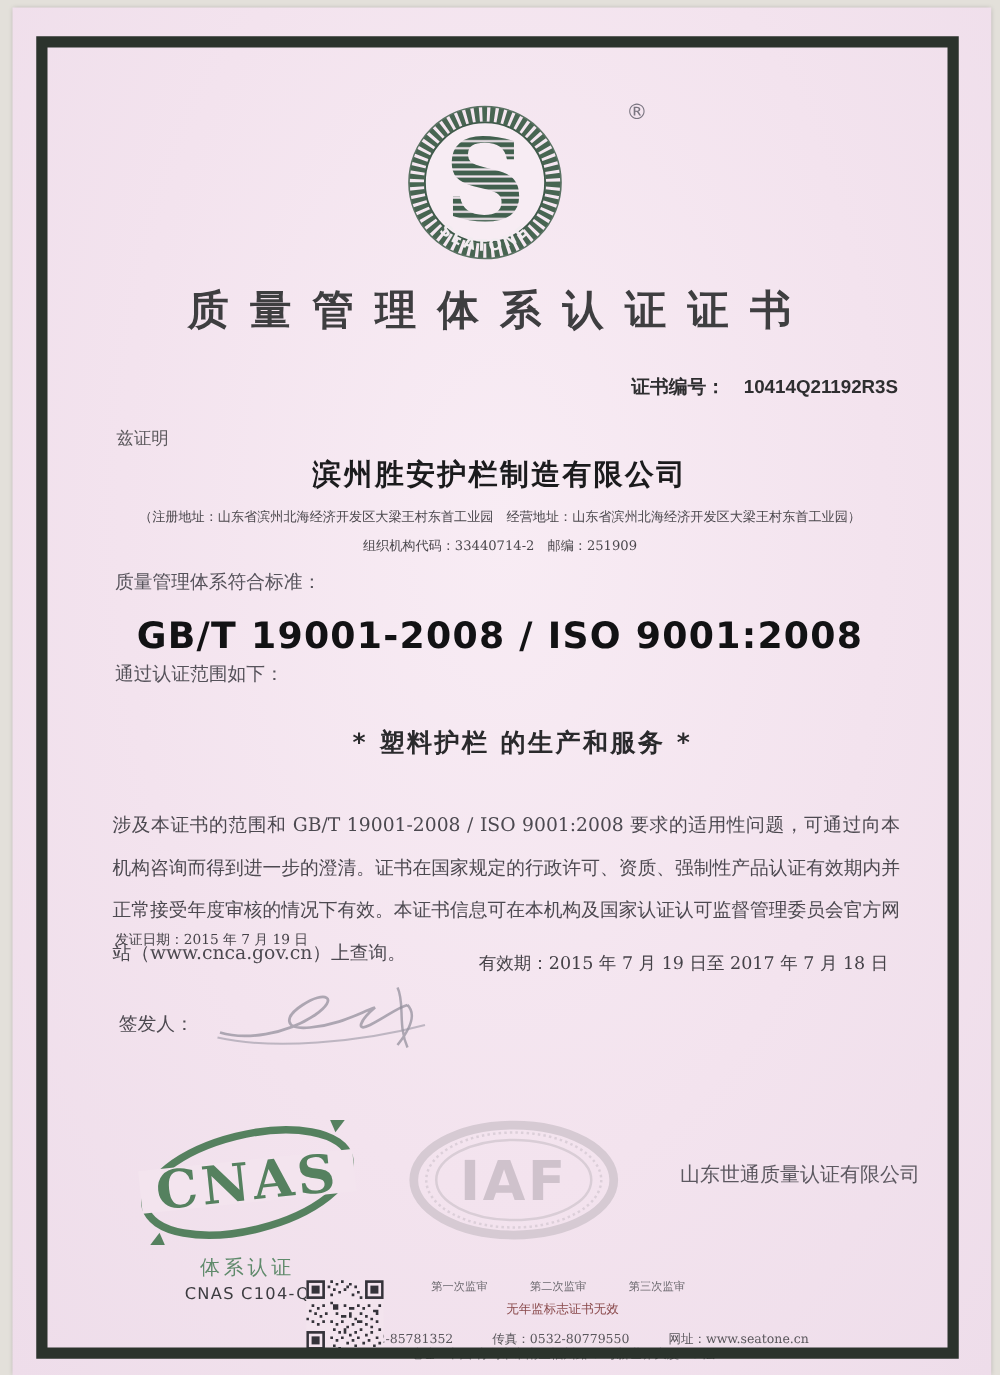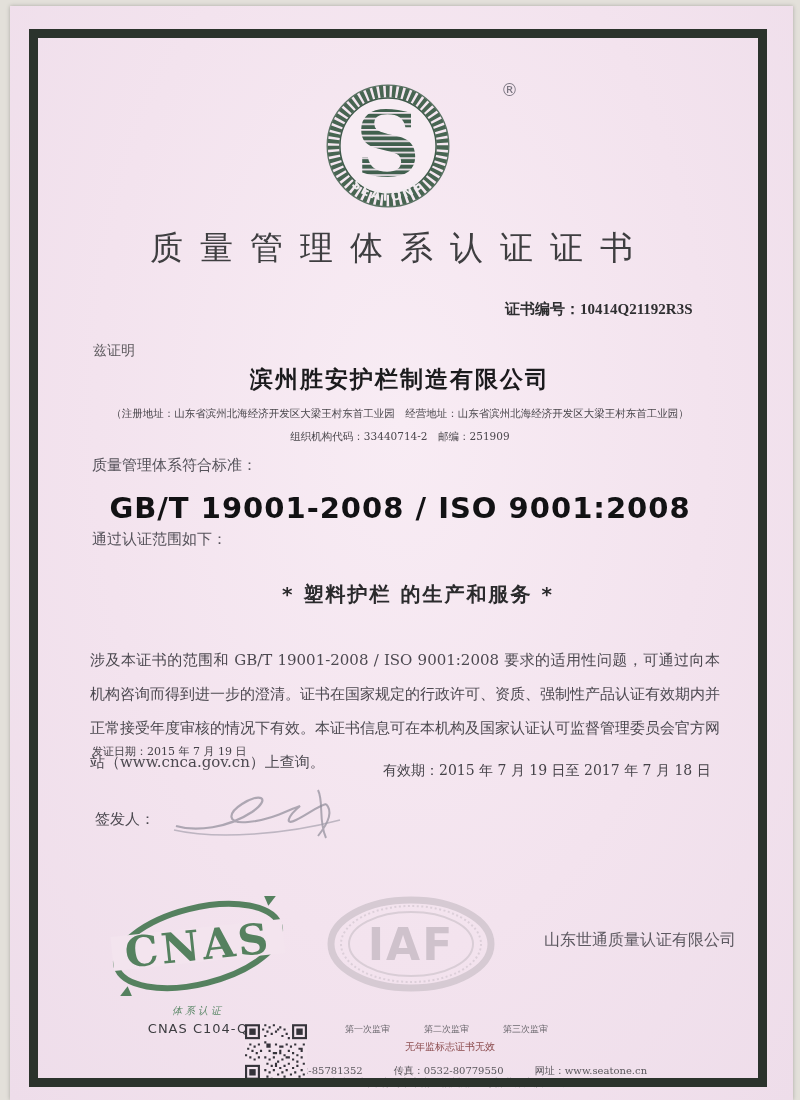--- a/index.html
+++ b/index.html
@@ -13,24 +13,24 @@
     border:9px solid #2b332c; z-index:5; pointer-events:none;
     filter:blur(.4px); }
   .abs { position:absolute; z-index:2; }
   .center { left:0; width:800px; text-align:center; }
   .serif { font-family:"DejaVu Serif", serif; }
 
   .logo-wrap { left:318px; top:80px; width:200px; height:132px; }
   .reg-mark { position:absolute; right:0; top:0; font-size:17px; color:#7a7580; }
 
   .cert-title { top:226px; font-size:33px; color:#3e3e40; letter-spacing:17px;
-    font-family:"DejaVu Serif", serif; font-weight:400; }
+    font-family:"DejaVu Serif", serif; font-weight:700; }
 
   .certno { left:505px; top:300px; font-size:15px; color:#2e2e30; font-weight:bold; }
-  .certno .val { font-family:Liberation Serif, serif; }
+  .certno .val { font-family:Liberation Sans, sans-serif;margin-left:15px; }
 
   .intro { left:93px; top:342px; font-size:14px; color:#5d5a5e; }
   .company { top:364px; font-size:23px; font-weight:bold; color:#1b1b1d; letter-spacing:2px; }
   .addr-line { top:407px; font-size:10.5px; color:#4a474c; }
   .org-line { top:430px; font-size:10.5px; color:#4a474c; }
 
   .std-label { left:92px; top:456px; font-size:15px; color:#55525a; }
   .std-value { top:491px; font-size:29px; font-weight:bold; color:#121214; letter-spacing:1px; }
   .scope-label { left:92px; top:530px; font-size:15px; color:#55525a; }
   .scope-value { top:581px; font-size:20px; font-weight:bold; color:#2a2a2c; letter-spacing:2px;padding-left:36px; }
@@ -38,21 +38,21 @@
   .disclaimer { left:90px; top:643px; width:630px; font-size:15px; line-height:34px;
     color:#4c4950; text-align:justify; }
 
   .date-issue { left:92px; top:744px; font-size:11px; color:#454248; }
   .date-valid { left:383px; top:762px; font-size:14px; color:#454248; }
 
   .signer { left:95px; top:810px; font-size:15px; color:#4c4950; }
   .sig-svg { left:168px; top:782px; }
 
   .cnas-block { left:108px; top:896px; width:180px; text-align:center; }
-  .cnas-sub { margin-top:4px; font-size:10px; color:#5f8a6b; letter-spacing:3px;font-style:italic; }
+  .cnas-sub { margin-top:4px; font-size:16px; color:#5f8a6b; letter-spacing:3px; }
   .cnas-code { margin-top:3px; font-size:13px; color:#3c3c40; letter-spacing:1px; }
   .iaf-block { left:326px; top:896px; }
   .issuer-co { left:544px; top:930px; font-size:16px; color:#5c5860; }
 
   .audit { top:1023px; font-size:9px; color:#6d6a70; }
   .audit.a0 { left:345px; } .audit.a1 { left:424px; } .audit.a2 { left:503px; }
   .notice { left:300px; width:300px; top:1040px; font-size:10px; color:#8a4a4c; text-align:center; }
   .faddr { left:190px; width:520px; top:1052px; font-size:10px; color:#5a575c; text-align:center;margin-top:24px; }
   .fcontact { left:120px; width:660px; top:1064px; font-size:10px; color:#5a575c; text-align:center; }
   .fcontact span { margin:0 14px; }

